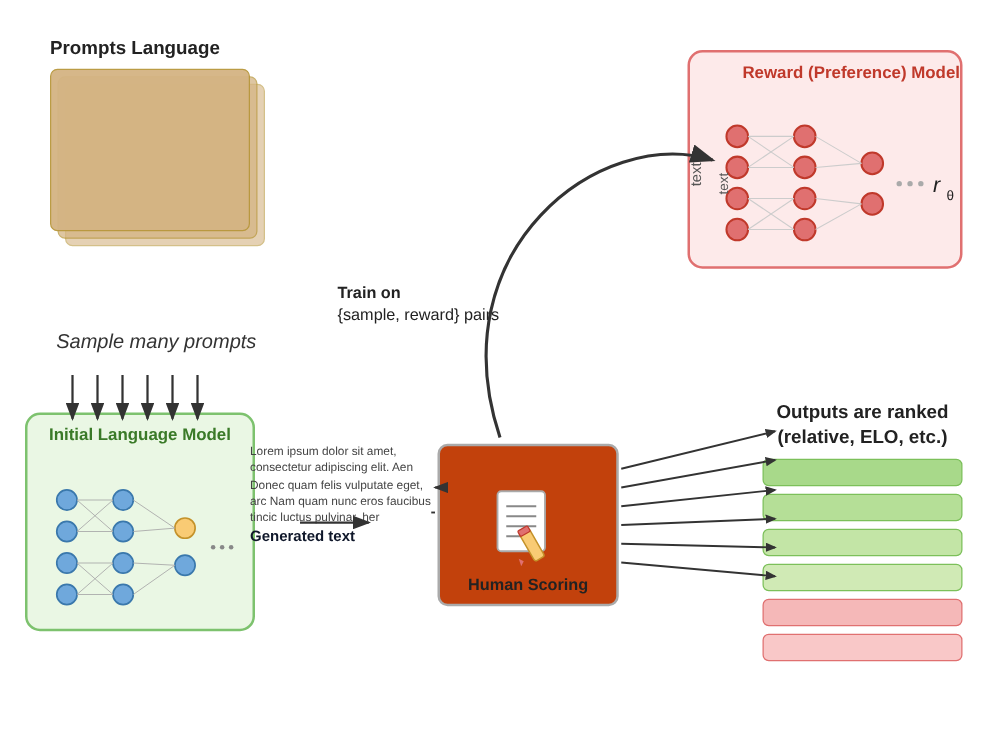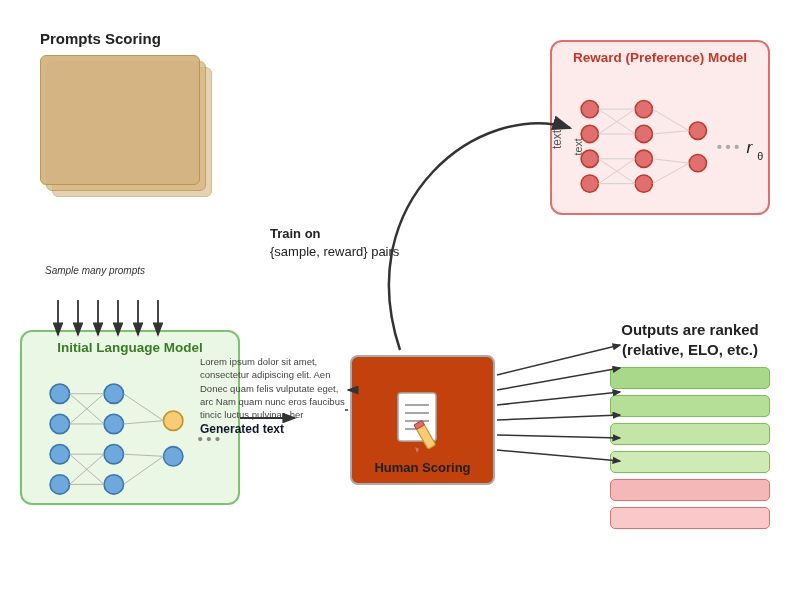--- a/index.html
+++ b/index.html
@@ -37,21 +37,21 @@
       border-radius: 6px;
       background: #d4b483;
       border: 1.5px solid #b8973c;
     }
 
     
     .ilm-box {
       position: absolute;
       top: 330px;
       left: 20px;
-      width: 220px;
+      width: 184px;
       height: 175px;
       border: 2.5px solid #7dc26e;
       border-radius: 12px;
       background: #eaf7e4;
       display: flex;
       flex-direction: column;
       align-items: center;
       justify-content: flex-start;
       padding-top: 8px;
     }
@@ -68,21 +68,21 @@
       position: absolute;
       top: 40px;
       right: 30px;
       width: 220px;
       height: 175px;
       border: 2.5px solid #e07070;
       border-radius: 12px;
       background: #fdeaea;
       display: flex;
       flex-direction: column;
-      align-items: center;
+      align-items: flex-end;
       justify-content: flex-start;
       padding-top: 8px;
     }
     .reward-label {
       font-size: 13.5px;
       font-weight: bold;
       color: #c0392b;
       text-align: center;
       margin-bottom: 5px;
     }
@@ -169,21 +169,21 @@
       width: 800px;
       height: 604px;
       pointer-events: none;
     }
 
     
     .sample-label {
       position: absolute;
       top: 265px;
       left: 45px;
-      font-size: 10px;
+      font-size: 16px;
       font-style: italic;
       color: #333;
     }
 
     
     .train-text {
       position: absolute;
       top: 225px;
       left: 270px;
       font-size: 13px;
@@ -198,21 +198,21 @@
       height: 65px;
       margin-top: 12px;
     }
   </style>
 </head>
 <body>
 
 <div class="diagram-container">
 
   <div class="prompts-stack">
-    <div class="prompts-label">Prompts Scoring</div>
+    <div class="prompts-label">Prompts Language</div>
     <div style="position:relative; width:175px; height:145px;">
       <div class="stack-card" style="top:12px; left:12px; opacity:0.6;"></div>
       <div class="stack-card" style="top:6px; left:6px; opacity:0.75;"></div>
       <div class="stack-card" style="top:0px; left:0px; opacity:0.95;"></div>
     </div>
   </div>
 
   <div class="sample-label">Sample many prompts</div>
 
   <div class="ilm-box">

